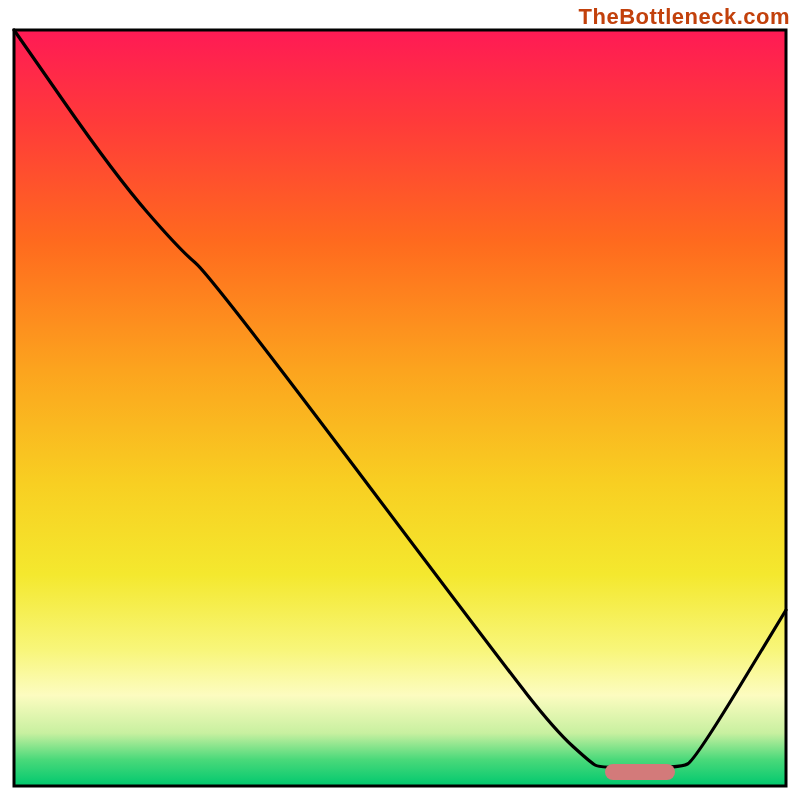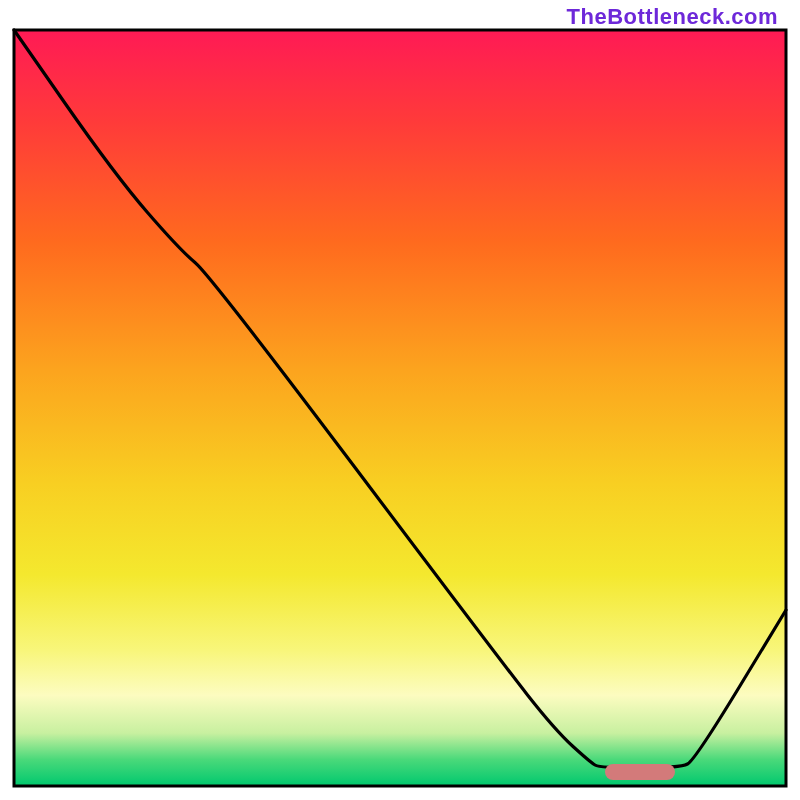--- a/index.html
+++ b/index.html
@@ -11,25 +11,25 @@
     overflow: hidden;
   }
   .canvas {
     position: relative;
     width: 800px;
     height: 800px;
   }
   .watermark {
     position: absolute;
     top: 4px;
-    right: 22px;
+    right: 10px;
     font-family: Arial, Helvetica, sans-serif;
     font-size: 22px;
     font-weight: bold;
-    color: #6d28d9;
+    color: #c2410c;
     letter-spacing: 0.5px;
     user-select: none;
   }
   svg {
     position: absolute;
     top: 0;
     left: 0;
   }
 </style>
 </head>

